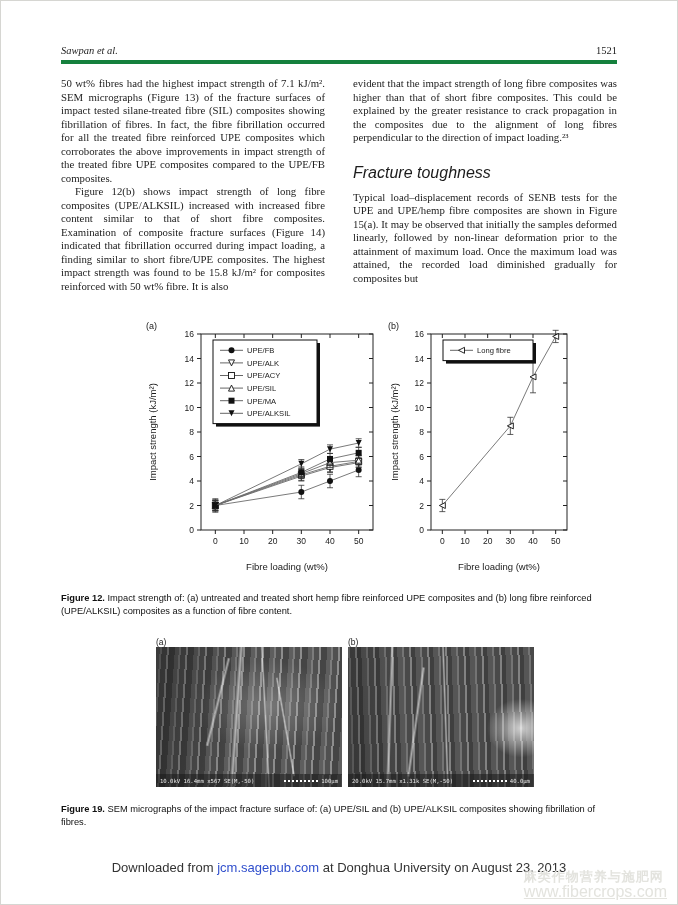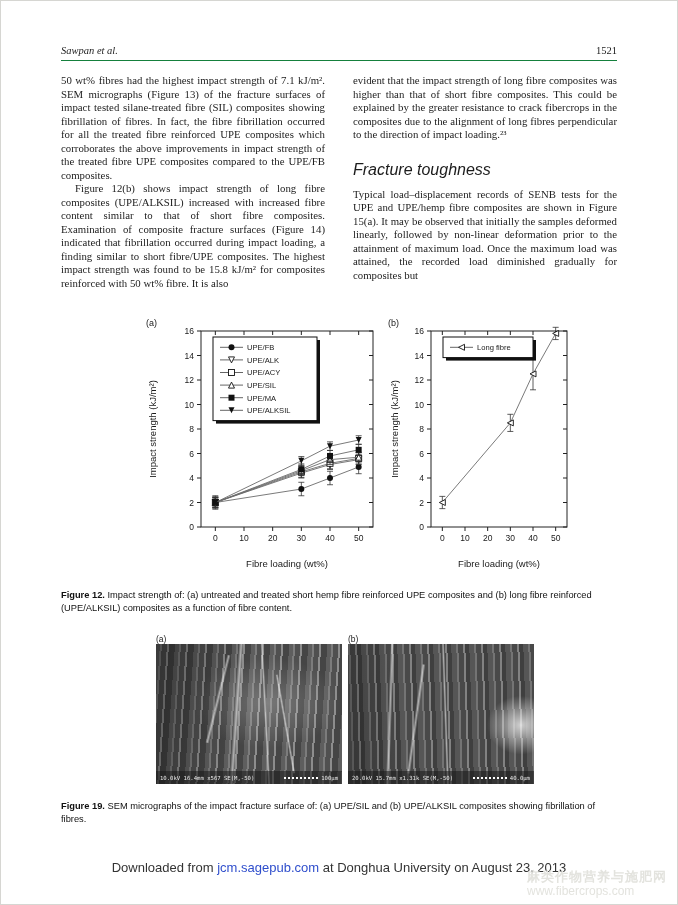--- a/index.html
+++ b/index.html
@@ -5,21 +5,21 @@
   html,body{margin:0;padding:0;background:#fff;}
   .page{
     width:678px;height:905px;box-sizing:border-box;position:relative;
     background:#fff;border:1px solid #d6d6d2;
     padding:44px 60px 0 60px;
     font-family:"Liberation Serif",serif;color:#1c1c1c;
     overflow:hidden;
   }
   
   .runhead{display:flex;justify-content:space-between;align-items:flex-end;
-    border-bottom:1px solid #15803d;padding-bottom:4px;font-size:10.5px;}
+    border-bottom:4px solid #15803d;padding-bottom:4px;font-size:10.5px;}
   .runhead .author{font-style:italic;}
   
   .columns{display:flex;gap:28px;margin-top:13px;}
   .col{width:269px;}
   .col p{margin:0;font-size:10.8px;line-height:13.5px;text-align:justify;}
   .col p.indent{text-indent:14px;}
   .sec-head{font-family:"Liberation Sans",sans-serif;font-style:italic;
     font-size:16px;font-weight:normal;margin:19px 0 9px 0;}
   
   .fig{margin:0;padding:0;}
@@ -51,39 +51,39 @@
   .scalebar{display:inline-block;width:34px;height:2px;
     background:repeating-linear-gradient(to right,#fff 0 2px,transparent 2px 4px);}
   
   .footer{position:absolute;left:0;right:0;bottom:29px;text-align:center;
     font-family:"Liberation Sans",sans-serif;font-size:13px;color:#333;}
   .footer .link{color:#2f4ecc;text-decoration:none;}
   
   .watermark{position:absolute;right:10px;bottom:5px;text-align:left;
     font-family:"Liberation Sans",sans-serif;color:#e3e3de;line-height:15px;}
   .wm1{font-size:13px;letter-spacing:1px;font-weight:bold;}
-  .wm2{font-size:12px;}
+  .wm2{font-size:16px;text-decoration:underline;}
 </style>
 </head>
 <body>
 
 <div class="page">
 
   <div class="runhead">
     <span class="author">Sawpan et al.</span>
     <span class="pageno">1521</span>
   </div>
 
   <div class="columns">
     <div class="col">
       <p>50 wt% fibres had the highest impact strength of 7.1 kJ/m². SEM micrographs (Figure 13) of the fracture surfaces of impact tested silane-treated fibre (SIL) composites showing fibrillation of fibres. In fact, the fibre fibrillation occurred for all the treated fibre reinforced UPE composites which corroborates the above improvements in impact strength of the treated fibre UPE composites compared to the UPE/FB composites.</p>
       <p class="indent">Figure 12(b) shows impact strength of long fibre composites (UPE/ALKSIL) increased with increased fibre content similar to that of short fibre composites. Examination of composite fracture surfaces (Figure 14) indicated that fibrillation occurred during impact loading, a finding similar to short fibre/UPE composites. The highest impact strength was found to be 15.8 kJ/m² for composites reinforced with 50 wt% fibre. It is also</p>
     </div>
     <div class="col">
-      <p>evident that the impact strength of long fibre composites was higher than that of short fibre composites. This could be explained by the greater resistance to crack fibercrops in the composites due to the alignment of long fibres perpendicular to the direction of impact loading.²³</p>
+      <p>evident that the impact strength of long fibre composites was higher than that of short fibre composites. This could be explained by the greater resistance to crack propagation in the composites due to the alignment of long fibres perpendicular to the direction of impact loading.²³</p>
       <h3 class="sec-head">Fracture toughness</h3>
       <p>Typical load–displacement records of SENB tests for the UPE and UPE/hemp fibre composites are shown in Figure 15(a). It may be observed that initially the samples deformed linearly, followed by non-linear deformation prior to the attainment of maximum load. Once the maximum load was attained, the recorded load diminished gradually for composites but</p>
     </div>
   </div>
 
   <figure class="fig">
     <div class="charts">
       <div class="chart-host">
           <svg width="238" height="258" viewBox="0 0 238 258">
             <text x="1" y="11" font-size="9" fill="#1a1a1a" text-anchor="start">(a)</text>

